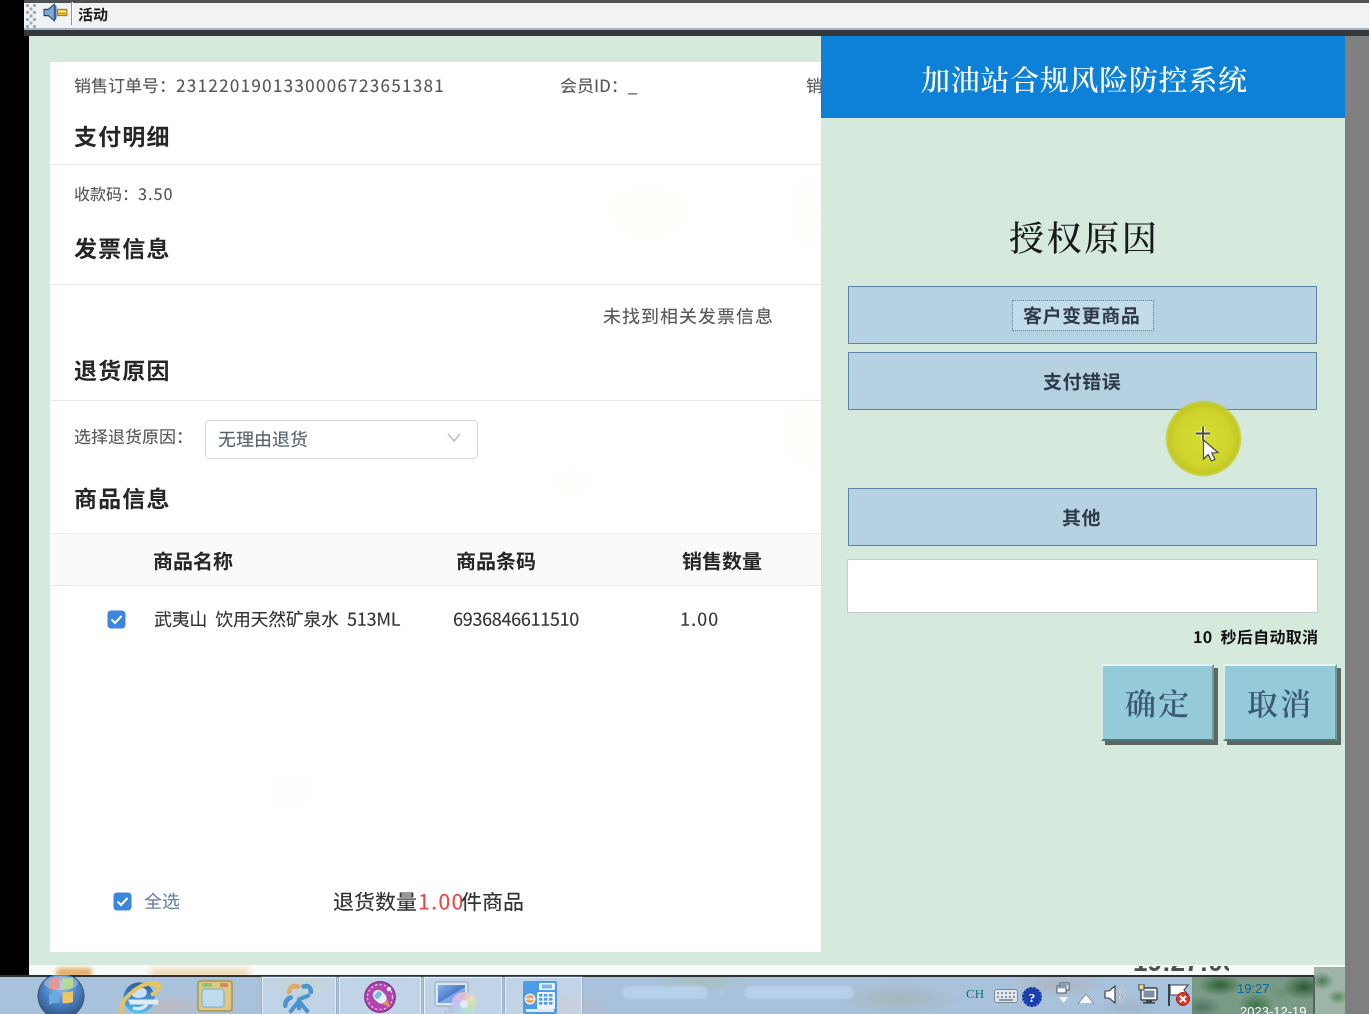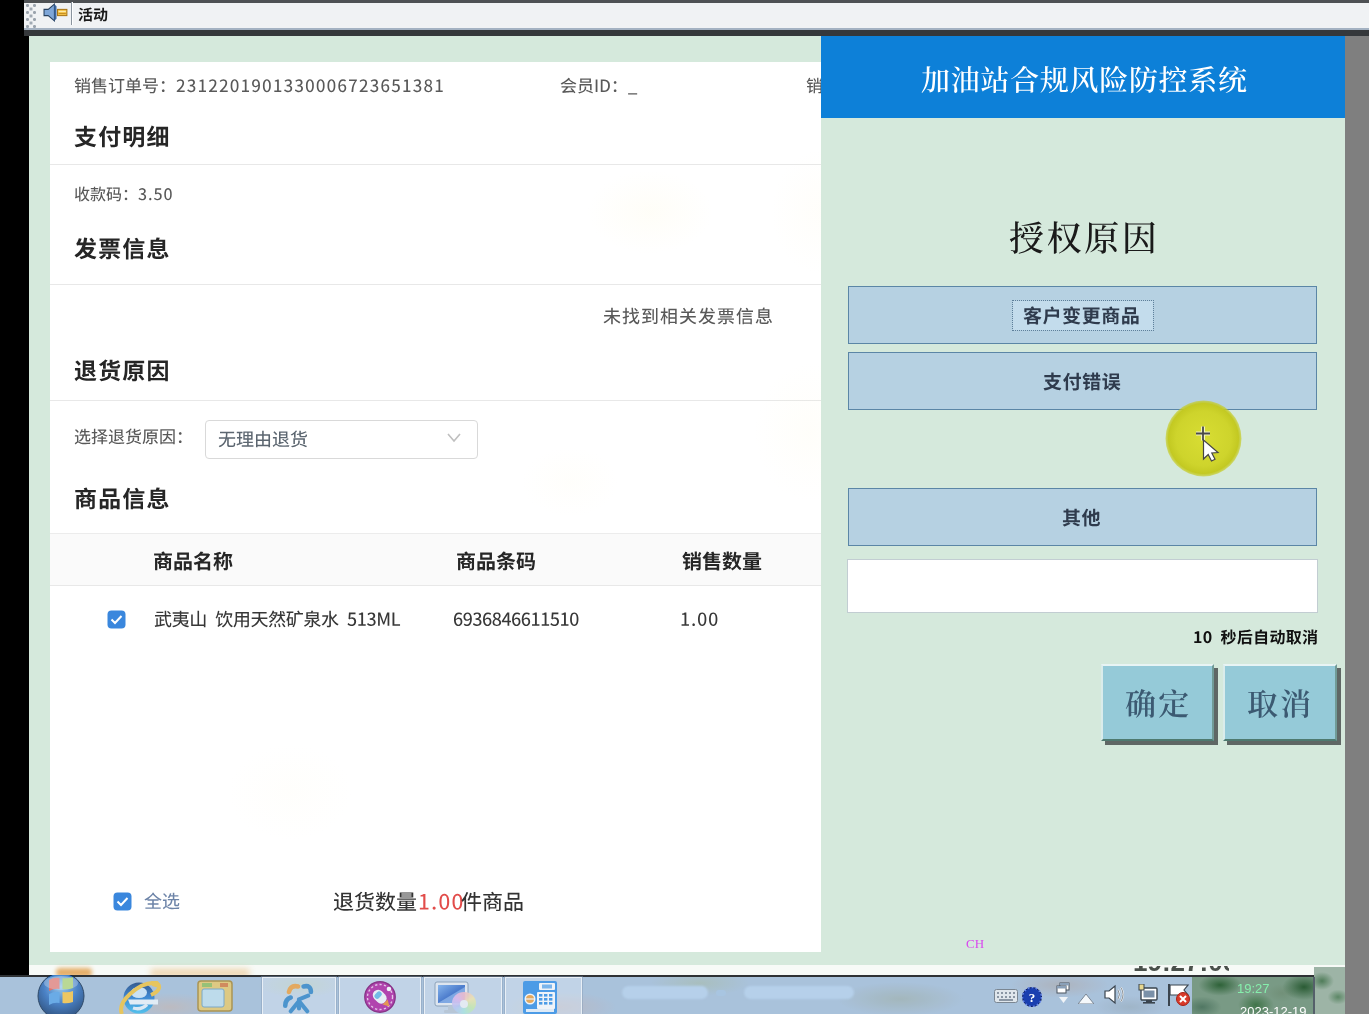--- a/index.html
+++ b/index.html
@@ -334,21 +334,21 @@
     </g>
 <circle cx="13" cy="18" r="5.5" fill="#fff"></circle>
     <circle cx="13" cy="18" r="4" fill="#f0a03c"></circle>
     <path d="M9 18 H17" stroke="#fff" stroke-width="1.2"></path>
 <rect x="9" y="28" width="28" height="3" fill="#ffffff" opacity=".9"></rect>
 </svg>
 <div class="abs" style="left:622px;top:986px;width:86px;height:13px;border-radius:7px;background:#b6d3ee;filter:blur(1px)"></div>
 <div class="abs" style="left:744px;top:986px;width:110px;height:13px;border-radius:7px;background:#b6d3ee;filter:blur(1px)"></div>
 <div class="abs" style="left:716px;top:990px;width:10px;height:6px;border-radius:3px;background:#a4c4e2"></div>
 <div class="abs" style="left:0;top:977px;width:1192px;height:37px;background:rgba(180,202,224,.22)"></div>
-<div class="abs" style="left:966px;top:936px;font:13px 'Liberation Serif',serif;color:#d946ef">CH</div>
+<div class="abs" style="left:966px;top:986px;font:13px 'Liberation Serif',serif;color:#0f766e">CH</div>
 <svg class="abs" style="left:994px;top:989px" width="24" height="14" viewBox="0 0 24 14">
 <rect x="0.5" y="0.5" width="23" height="13" rx="2" fill="#dfe6ec" stroke="#7a8692"></rect>
 <g fill="#8a96a4">
       <rect x="3" y="3" width="2" height="2"></rect>
       <rect x="7" y="3" width="2" height="2"></rect>
       <rect x="11" y="3" width="2" height="2"></rect>
       <rect x="15" y="3" width="2" height="2"></rect>
       <rect x="19" y="3" width="2" height="2"></rect>
 <rect x="3" y="7" width="2" height="2"></rect>
       <rect x="7" y="7" width="2" height="2"></rect>
@@ -386,16 +386,16 @@
 <rect x="9" y="16" width="6" height="2" fill="#3a444e"></rect>
     <rect x="6" y="18" width="12" height="1.6" fill="#3a444e"></rect>
 <rect x="2" y="0" width="5" height="6" fill="#e8d890" stroke="#3a444e"></rect>
 </svg>
 <svg class="abs" style="left:1166px;top:983px" width="26" height="24" viewBox="0 0 26 24">
 <line x1="3" y1="1" x2="3" y2="23" stroke="#3a444e" stroke-width="2"></line>
 <path d="M4 2 L22 2 L18 7 L22 12 L4 12Z" fill="#fff" stroke="#3a444e" stroke-width="1.2"></path>
 <circle cx="17" cy="16" r="6.5" fill="#d83a2a" stroke="#a82015"></circle>
 <path d="M14 13 L20 19 M20 13 L14 19" stroke="#fff" stroke-width="2"></path>
 </svg>
-<div class="abs" style="left:1237px;top:981px;font:13px 'Liberation Sans',sans-serif;color:#86efac">19:27</div>
+<div class="abs" style="left:1237px;top:981px;font:13px 'Liberation Sans',sans-serif;color:#0369a1">19:27</div>
 <div class="abs" style="left:1240px;top:1004px;width:100px;height:10px;overflow:hidden">
     <div style="font:13px 'Liberation Sans',sans-serif;color:#ffffff">2023-12-19</div>
   </div>
 <div class="abs" style="left:1345px;top:36px;width:24px;height:978px;background:#7f7f7f"></div>
 </body></html>

